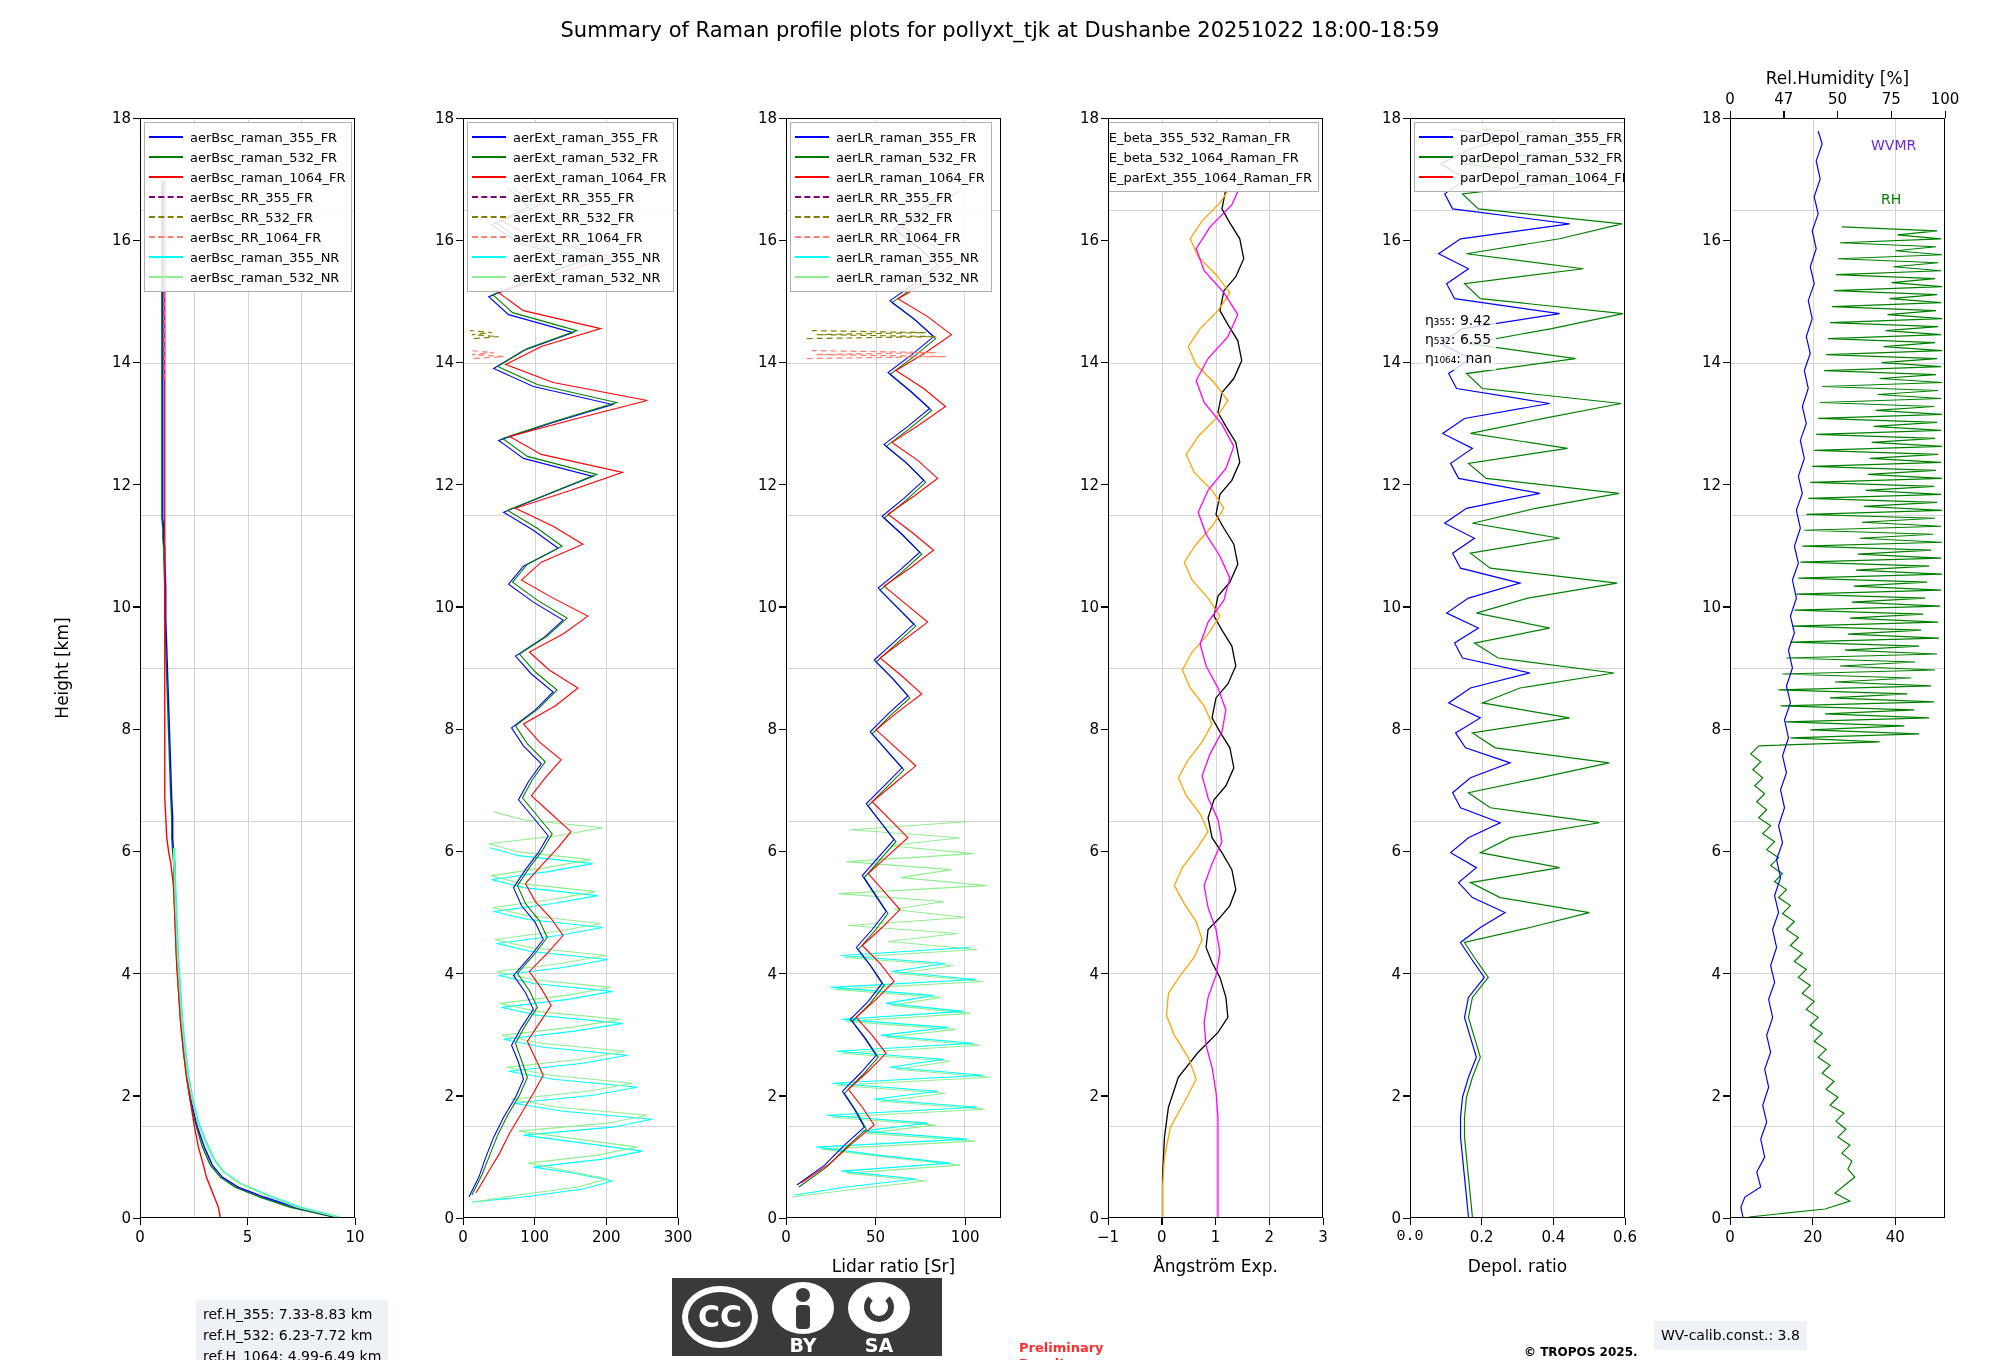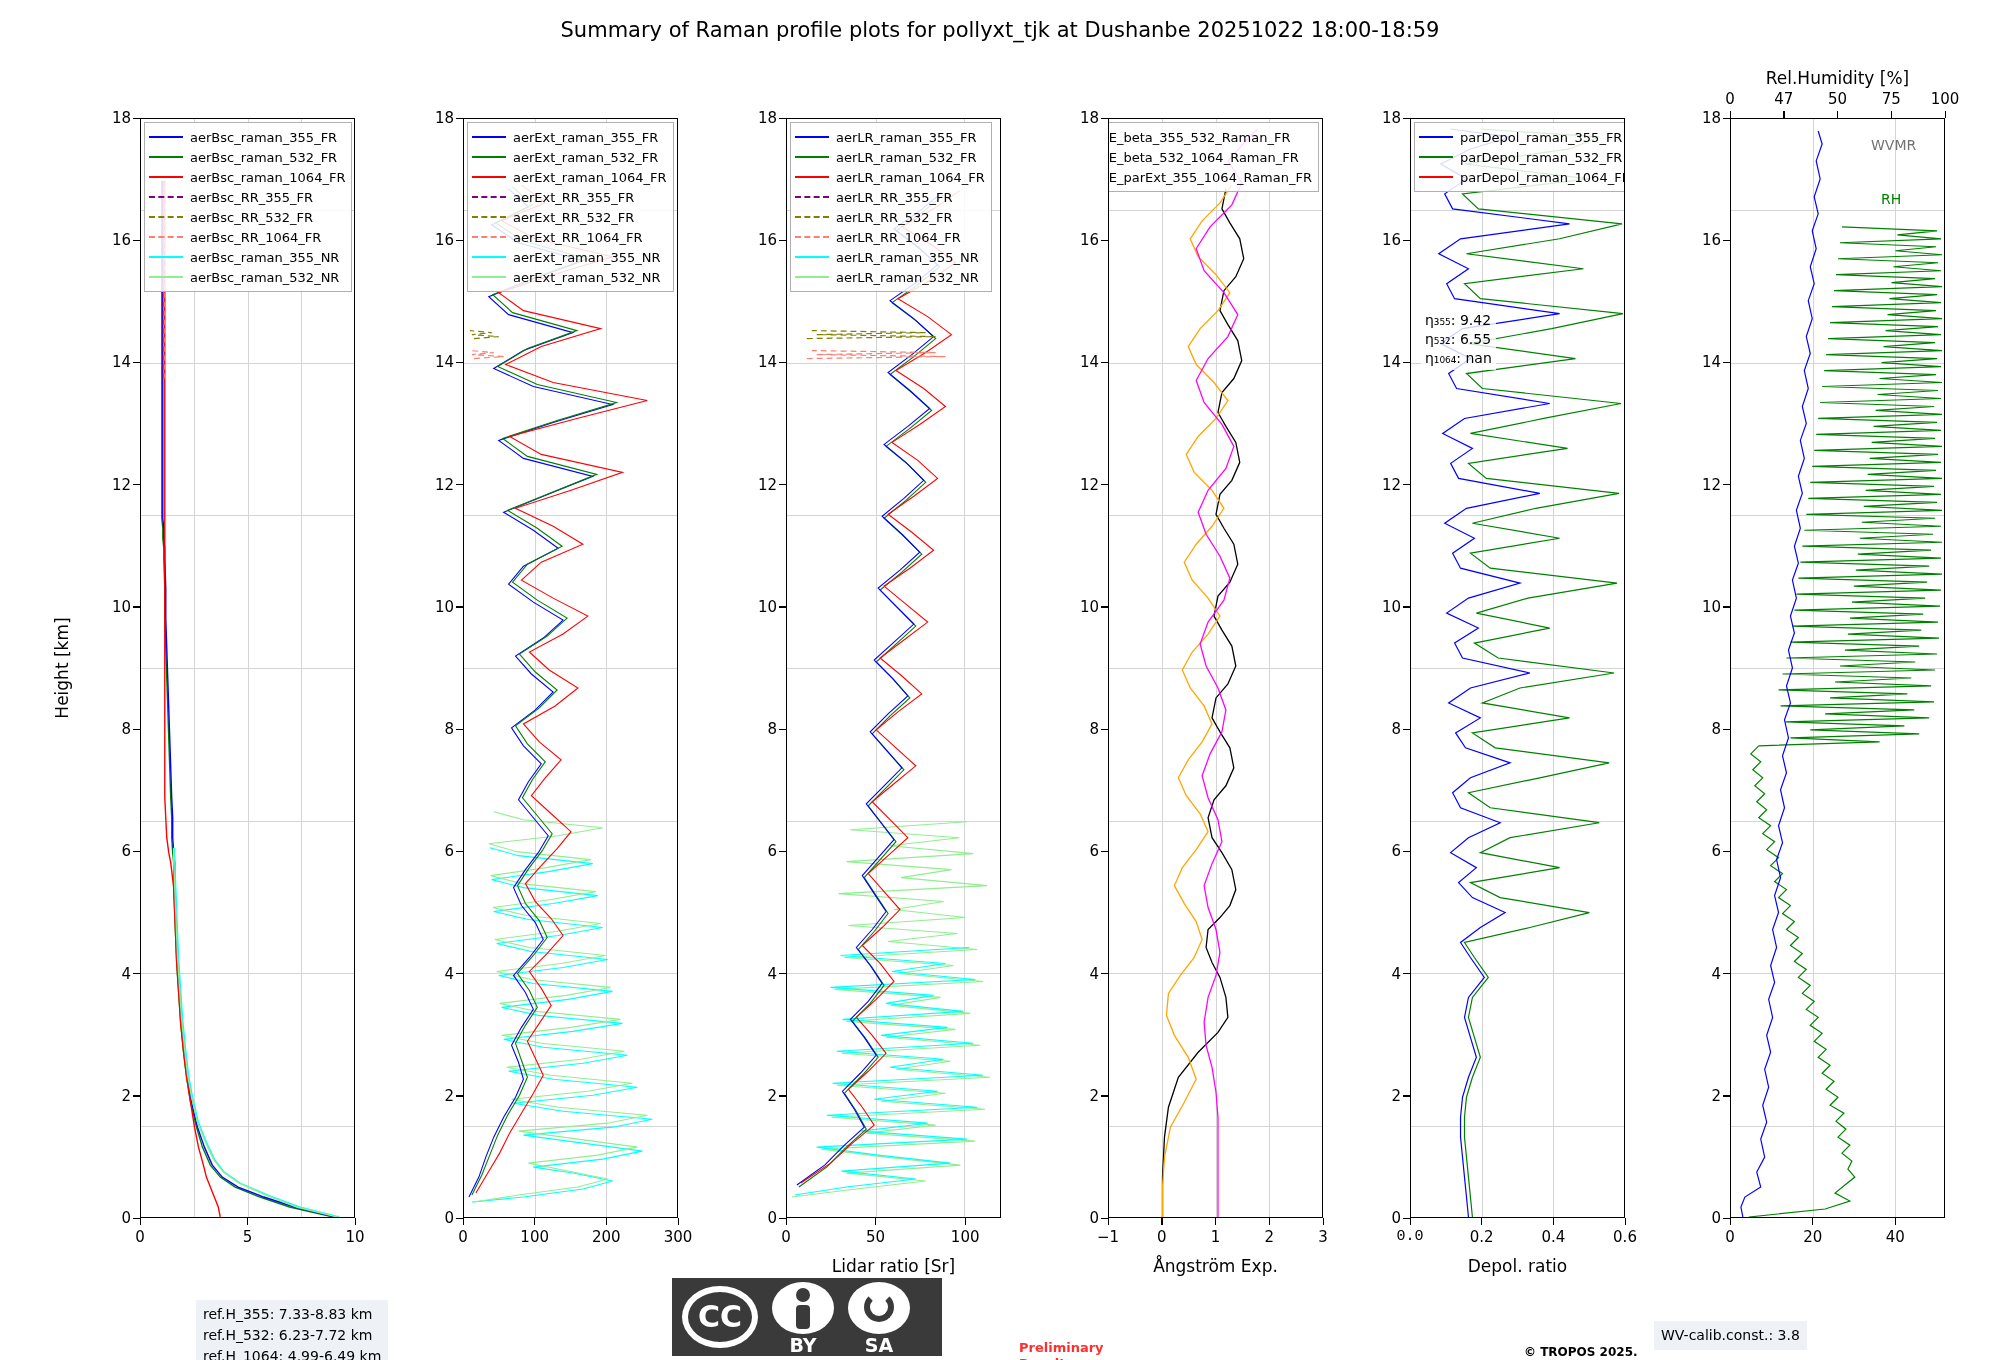--- a/index.html
+++ b/index.html
@@ -465,21 +465,21 @@
       <div class="grid-h" style="top:36.1%"></div>
       <div class="grid-h" style="top:22.2%"></div>
     <div class="grid-h" style="top:8.3%"></div>
     <svg class="curve" viewBox="0 0 215 1100" preserveAspectRatio="none">
       <g stroke="#008000" stroke-width="1.2" fill="none">
         <polyline points="18,1100 95,1092 120,1084 105,1076 115,1068 125,1060 118,1052 122,1044 112,1036 120,1028 108,1020 116,1012 106,1004 114,996 100,988 108,980 96,972 104,964 92,956 100,948 88,940 96,932 84,924 92,916 80,908 88,900 76,892 84,884 72,876 80,868 68,860 76,852 64,844 72,836 60,828 68,820 56,812 64,804 52,796 60,788 48,780 56,772 44,764 52,756 40,748 48,740 36,732 44,724 32,716 40,708 28,700 36,692 26,684 34,676 24,668 32,660 22,652 30,644 20,636 28,628"></polyline>
         <polyline points="28,628 150,624 60,620 190,616 80,612 175,608 55,604 200,600 95,596 185,592 50,588 205,584 100,580 178,576 48,572 202,568 105,564 182,560 52,556 206,552 110,548 186,544 56,540 208,536 115,532 190,528 60,524 210,520 118,516 192,512 62,508 209,504 120,500 194,496 64,492 211,488 122,484 196,480 66,476 212,472 124,468 198,464 68,460 213,456 126,452 200,448 70,444 212,440 128,436 202,432 72,428 213,424 130,420 204,416 74,412 212,408 132,404 206,400 76,396 213,392 134,388 208,384 78,380 212,376 136,372 205,368 80,364 213,360 138,356 207,352 82,348 212,344 140,340 209,336 84,332 213,328 142,324 206,320 86,316 212,312 144,308 208,304 88,300 213,296 146,292 205,288 90,284 212,280 148,276 209,272 92,268 213,264 150,260 207,256 94,252 212,248 152,244 208,240 96,236 213,232 154,228 206,224 98,220 212,216 156,212 209,208 100,204 213,200 158,196 207,192 102,188 212,184 160,180 208,176 104,172 213,168 162,164 206,160 106,156 212,152 164,148 209,144 108,140 213,136 166,132 207,128 110,124 212,120 168,116 208,112 112,108"></polyline>
       </g>
       <polyline fill="none" stroke="#0000ff" stroke-width="1.2" points="12,1100 10,1090 14,1080 30,1070 26,1055 34,1040 30,1022 36,1005 32,988 38,970 34,952 40,935 36,918 42,900 38,882 44,865 40,848 46,830 42,812 48,795 44,778 50,760 46,742 52,725 48,708 54,690 50,672 56,655 52,638 58,620 54,602 60,585 56,568 62,550 58,532 64,515 60,498 66,480 62,462 68,445 64,428 70,410 66,392 72,375 68,358 74,340 70,322 76,305 72,288 78,270 74,252 80,235 76,218 82,200 78,182 84,165 80,148 86,130 82,112 88,95 84,78 90,60 86,42 92,25 88,12"></polyline>
     </svg>
-    <div class="inlabel" style="left:140px;top:18px;color:#737373;">WVMR</div>
+    <div class="inlabel" style="left:140px;top:18px;color:#6d28d9;">WVMR</div>
     <div class="inlabel" style="left:150px;top:72px;color:#008000;">RH</div>
   </div>
   <div id="yt5">
       <div class="ytickmark" style="top: 1099.5px;"></div>
       <div class="ytick" style="top: 1100px;">0</div>
       <div class="ytickmark" style="top: 977.278px;"></div>
       <div class="ytick" style="top: 977.778px;">2</div>
       <div class="ytickmark" style="top: 855.056px;"></div>
       <div class="ytick" style="top: 855.556px;">4</div>
       <div class="ytickmark" style="top: 732.833px;"></div>

